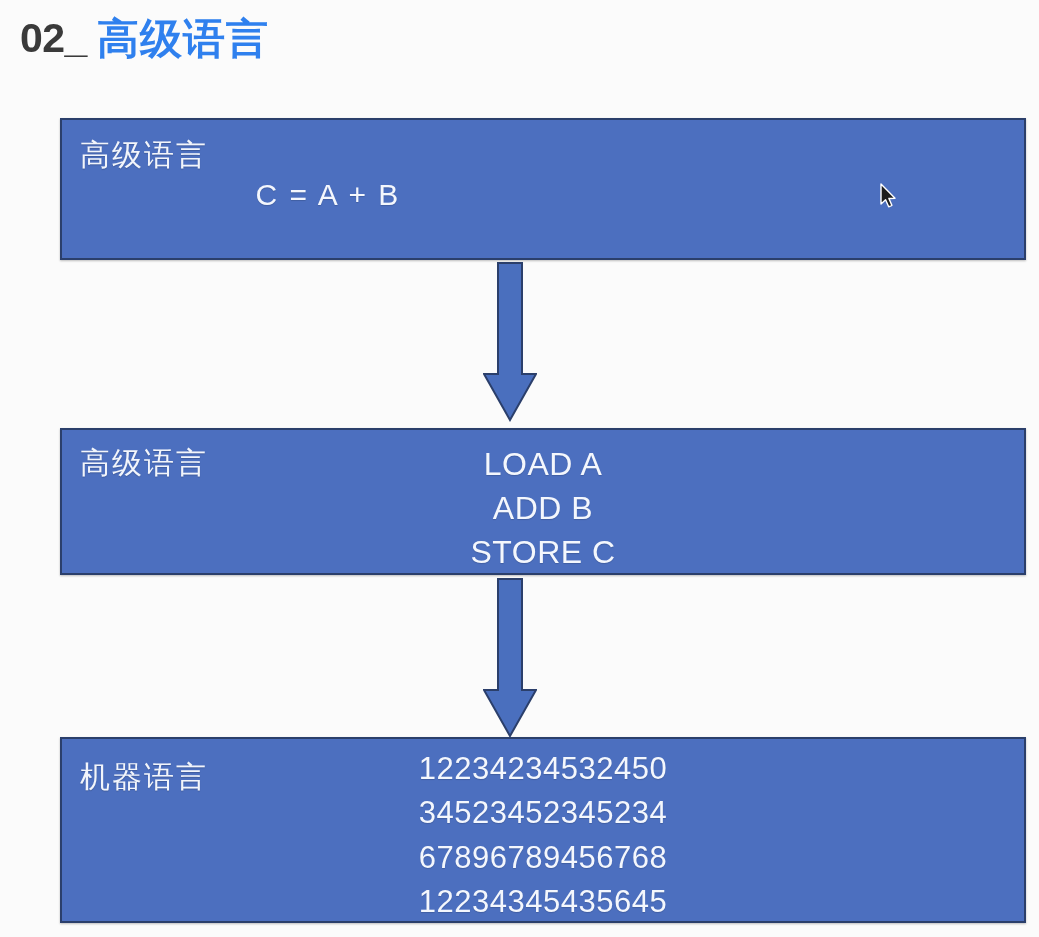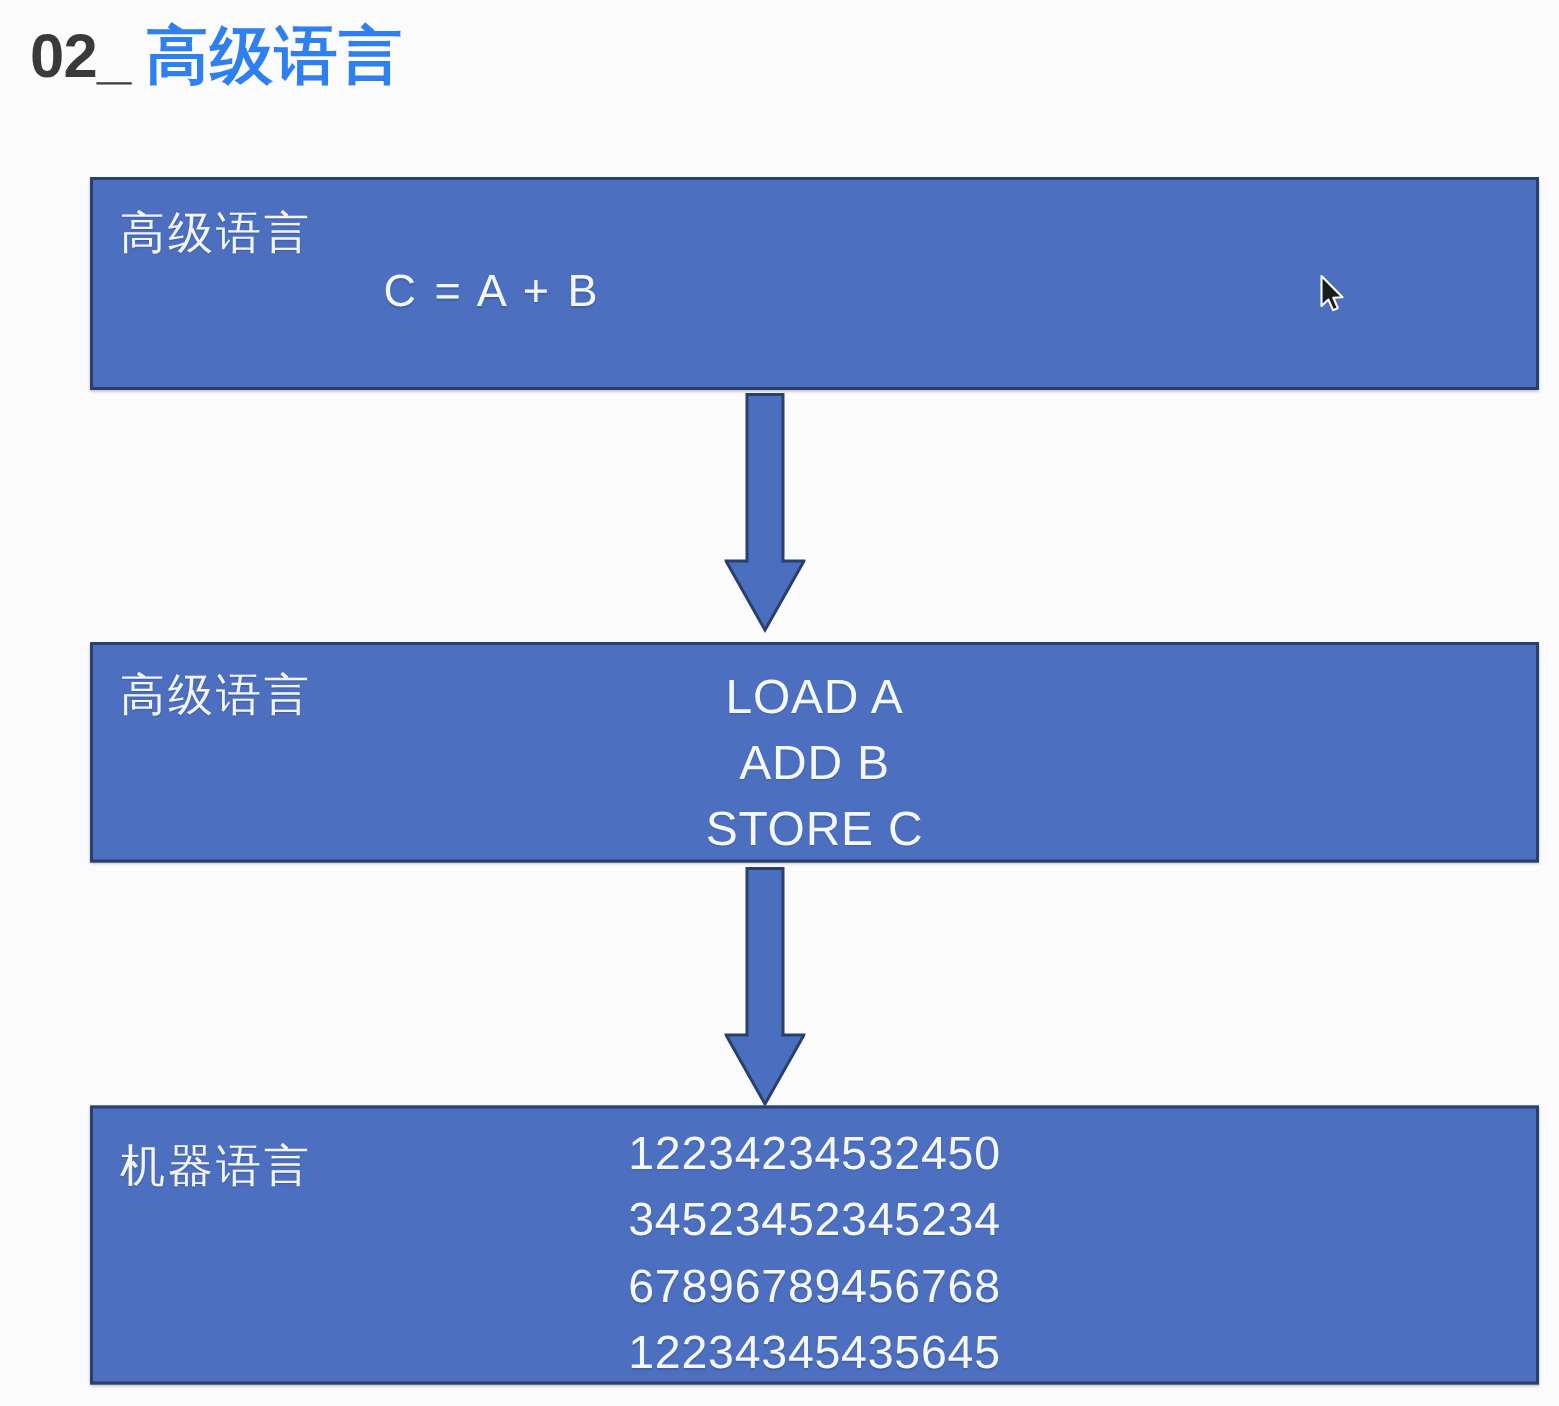--- a/index.html
+++ b/index.html
@@ -12,24 +12,23 @@
     background: #fbfbfb;
     font-family: "Liberation Sans", "DejaVu Sans", sans-serif;
     overflow: hidden;
     position: relative;
   }
 
   
   #slide-title {
     position: absolute;
     left: 20px;
-    top: 6px;
+    top: 18px;
     height: 62px;
     display: flex;
-    align-items: center;
     white-space: nowrap;
   }
   #slide-title .num {
     font-size: 41px;
     font-weight: bold;
     color: #3a3a3a;
     letter-spacing: -0.5px;
     line-height: 1;
   }
   #slide-title .cn {

